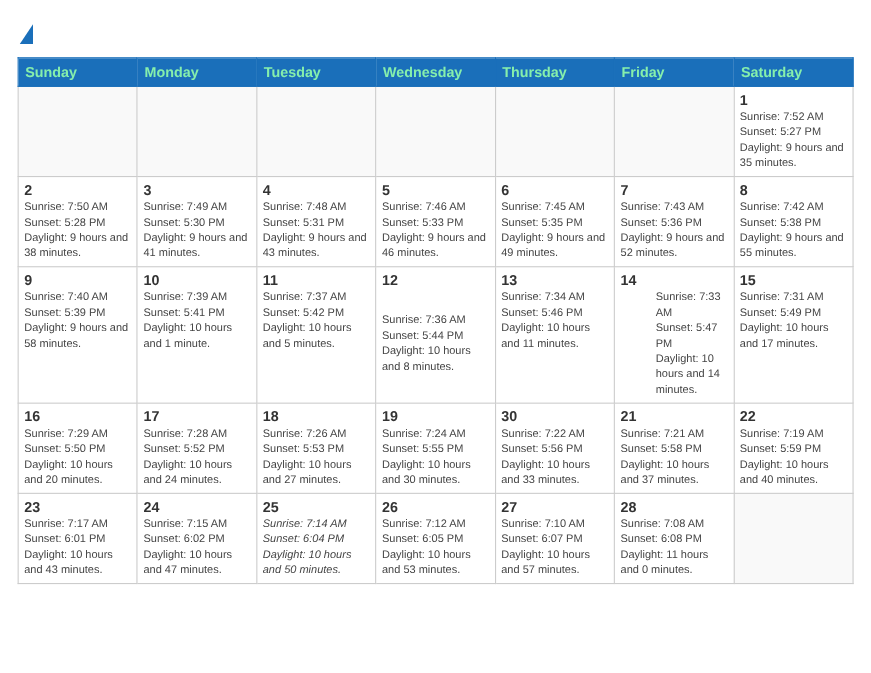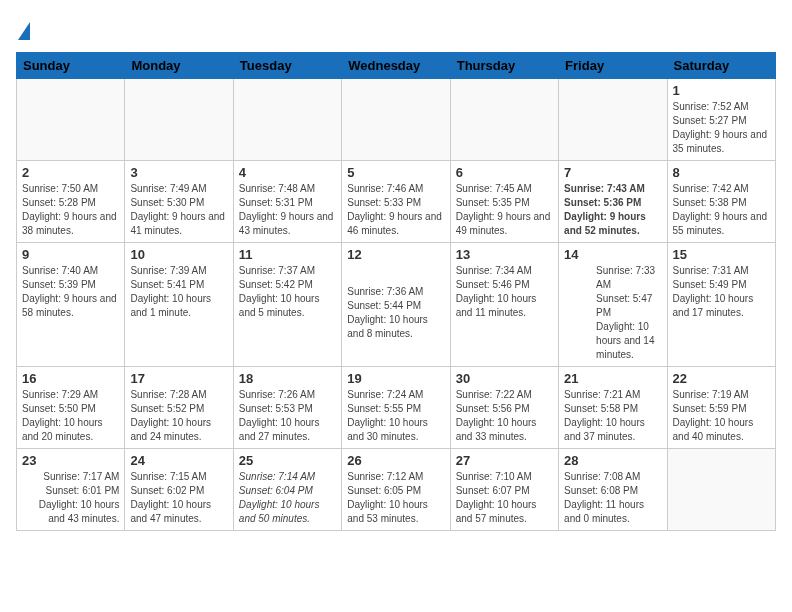--- a/index.html
+++ b/index.html
@@ -49,21 +49,21 @@
       font-size: 14px;
       color: #555;
     }
     .calendar {
       width: 100%;
       border-collapse: collapse;
       border: 1px solid #ccc;
     }
     .calendar th {
       background: #1a6fba;
-      color: #000000;
+      color: #86efac;
       font-size: 13px;
       font-weight: bold;
       padding: 5px 6px;
       text-align: left;
       border: 1px solid #1a6fba;
     }
     .calendar td {
       vertical-align: top;
       border: 1px solid #ccc;
       padding: 4px 5px;
@@ -158,21 +158,21 @@
 Daylight: 9 hours and 46 minutes.</div>
         </td>
         <td>
           <span class="day-num">6</span>
           <div class="day-info" style="white-space: pre-line;">Sunrise: 7:45 AM
 Sunset: 5:35 PM
 Daylight: 9 hours and 49 minutes.</div>
         </td>
         <td>
           <span class="day-num">7</span>
-          <div class="day-info" style="white-space: pre-line; font-weight: bold;">Sunrise: 7:43 AM
+          <div class="day-info" style="white-space: pre-line;">Sunrise: 7:43 AM
 Sunset: 5:36 PM
 Daylight: 9 hours and 52 minutes.</div>
         </td>
         <td>
           <span class="day-num">8</span>
           <div class="day-info" style="white-space: pre-line;">Sunrise: 7:42 AM
 Sunset: 5:38 PM
 Daylight: 9 hours and 55 minutes.</div>
         </td>
       </tr>
@@ -260,21 +260,21 @@
         <td>
           <span class="day-num">22</span>
           <div class="day-info" style="white-space: pre-line;">Sunrise: 7:19 AM
 Sunset: 5:59 PM
 Daylight: 10 hours and 40 minutes.</div>
         </td>
       </tr>
       <tr>
         <td>
           <span class="day-num">23</span>
-          <div class="day-info" style="white-space: pre-line; text-align: right;">Sunrise: 7:17 AM
+          <div class="day-info" style="white-space: pre-line;">Sunrise: 7:17 AM
 Sunset: 6:01 PM
 Daylight: 10 hours and 43 minutes.</div>
         </td>
         <td>
           <span class="day-num">24</span>
           <div class="day-info" style="white-space: pre-line;">Sunrise: 7:15 AM
 Sunset: 6:02 PM
 Daylight: 10 hours and 47 minutes.</div>
         </td>
         <td>

